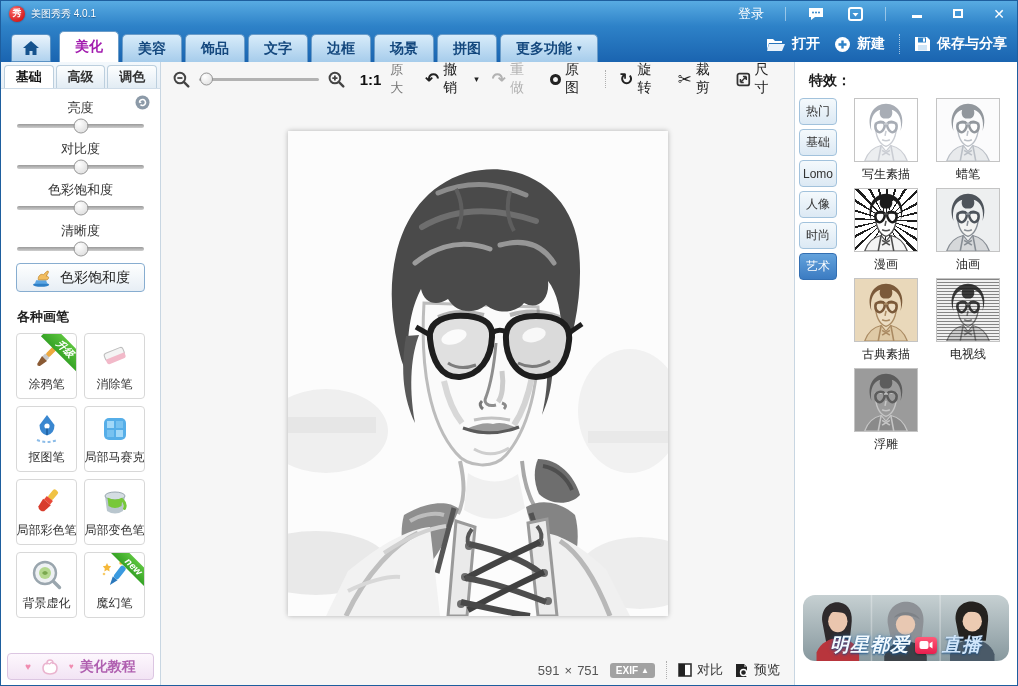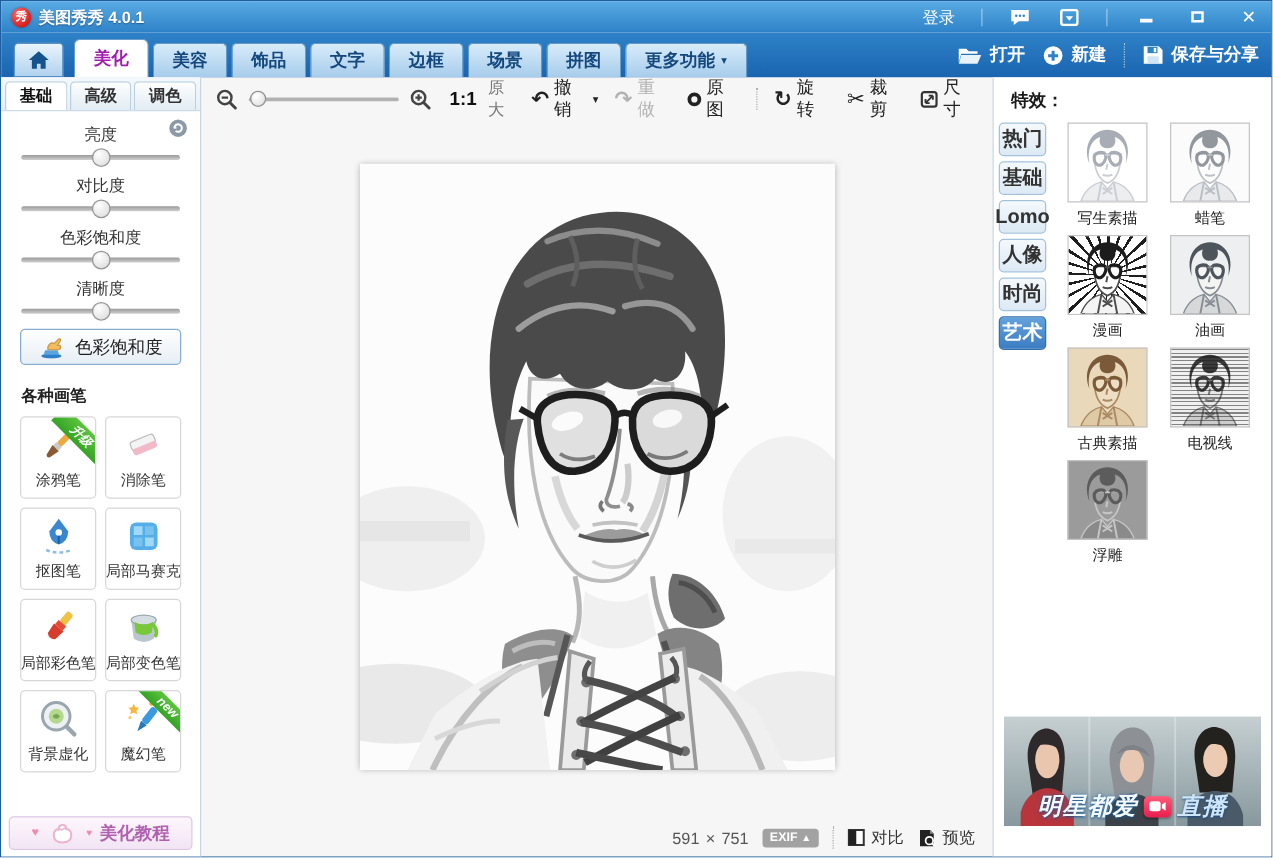--- a/index.html
+++ b/index.html
@@ -3,21 +3,21 @@
 <meta charset="utf-8">
 <style>
   * { margin:0; padding:0; box-sizing:border-box; }
   html,body { width:1018px; height:686px; overflow:hidden;
     font-family:"Liberation Sans","DejaVu Sans",sans-serif; background:#f6f6f6; }
   .window { width:1018px; height:686px; border:1px solid #1e5e9e; display:flex; flex-direction:column; }
 
   
   .titlebar { height:25px; background:linear-gradient(#58abe2,#2e82c8); display:flex; align-items:center; padding:0 8px; gap:6px; color:#fff; flex:0 0 auto; }
   .app-logo { width:16px; height:16px; border-radius:50%; background:radial-gradient(circle at 35% 30%,#ff6a6a,#c40000); display:flex; align-items:center; justify-content:center; font-size:9px; font-weight:bold; box-shadow:0 0 2px rgba(0,0,0,.4); }
-  .app-title { font-size:13px; font-weight:bold; text-shadow:0 1px 1px rgba(0,30,70,.45); }
+  .app-title { font-size:10px; font-weight:normal; text-shadow:0 1px 1px rgba(0,30,70,.45); }
   .tb-right { margin-left:auto; display:flex; align-items:center; gap:21px; }
   .login { font-size:13px; cursor:pointer; }
   .tb-sep { width:1px; height:14px; background:rgba(255,255,255,.45); }
   .tb-ic { display:flex; align-items:center; justify-content:center; width:18px; height:16px; cursor:pointer; }
   .win-btn { width:20px; height:16px; display:flex; align-items:center; justify-content:center; cursor:pointer; font-size:13px; font-weight:bold; }
   .min-glyph { display:block; width:10px; height:3px; background:#fff; margin-top:6px; }
   .max-box { display:block; width:10px; height:9px; border:2px solid #fff; }
   .close-glyph { font-size:14px; font-weight:bold; }
 
   
@@ -74,21 +74,21 @@
   .dims { display:flex; gap:5px; align-items:center; }
   .exif-badge { background:#a2a2a2; color:#fff; font-size:10px; font-weight:bold; border-radius:3px; padding:2px 6px; display:flex; align-items:center; gap:3px; cursor:pointer; }
   .exif-arrow { font-size:8px; }
   .sb-item { display:flex; align-items:center; gap:5px; color:#333; cursor:pointer; }
 
   
   .right-panel { width:223px; background:#fff; border-left:1px solid #c8d6e2; position:relative; display:flex; flex-direction:column; }
   .fx-header { font-size:14px; font-weight:bold; color:#1a1a1a; padding:10px 0 8px 14px; }
   .fx-body { display:flex; flex:1; min-height:0; }
   .cat-col { width:42px; display:flex; flex-direction:column; gap:4px; padding-left:4px; }
-  .cat-tab { height:27px; background:linear-gradient(#f4f9fc,#dcE9f4); border:1px solid #a2c2dc; border-radius:4px; font-size:16px; color:#333; display:flex; align-items:center; justify-content:center; cursor:pointer;font-weight:bold; }
+  .cat-tab { height:27px; background:linear-gradient(#f4f9fc,#dcE9f4); border:1px solid #a2c2dc; border-radius:4px; font-size:12px; color:#333; display:flex; align-items:center; justify-content:center; cursor:pointer; }
   .cat-tab.active { background:linear-gradient(#63a2dc,#3c7cc2); border-color:#336fb2; color:#fff; }
   .fx-grid { flex:1; display:grid; grid-template-columns:repeat(2,66px); justify-content:space-evenly; align-content:start; }
   .fx-item { display:flex; flex-direction:column; align-items:center; margin-bottom:3px; cursor:pointer; }
   .fx-thumb { width:64px; height:64px; border:1px solid #c4c4c4; background:var(--bg); position:relative; overflow:hidden; }
   .fx-thumb svg { position:relative; z-index:1; display:block; width:100%; height:100%; }
   .fx-label { font-size:12px; color:#222; margin:4px 0 2px; white-space:nowrap; }
   .mf-face { fill:var(--skin); stroke:var(--soft); stroke-width:1.4; }
   .mf-hair { fill:var(--ink); }
   .mf-glass { fill:none; stroke:var(--ink); stroke-width:2.6; }
   .mf-feat { fill:none; stroke:var(--soft); stroke-width:1.6; }
@@ -97,21 +97,21 @@
   .fx-v-crayon  { --bg:#fbfbfc; --ink:#92979d; --soft:#babfc6; --skin:#fdfdfd; --body:#e8eaec; }
   .fx-v-comic   { --bg:#ffffff; --ink:#1c1c1c; --soft:#4d4d4d; --skin:#ffffff; --body:#f4f4f4; }
   .fx-v-comic::before { content:""; position:absolute; inset:-30%; background:repeating-conic-gradient(#1e1e1e 0deg 4deg,#ffffff 4deg 15deg); z-index:0; }
   .fx-v-oil     { --bg:#edeff0; --ink:#4e545b; --soft:#878d94; --skin:#f4f4f2; --body:#d6d8da; }
   .fx-v-classic { --bg:#e9d8ba; --ink:#7b5a3a; --soft:#aa8a62; --skin:#eddec4; --body:#dfcaa6; }
   .fx-v-pencil  { --bg:#ffffff; --ink:#d4569e; --soft:#e9a6cb; --skin:#fffdfe; --body:#f6dbe9; }
   .fx-v-tv      { --bg:#f0f0f0; --ink:#3a3a3a; --soft:#787878; --skin:#e6e6e6; --body:#cccccc; }
   .fx-v-tv::after { content:""; position:absolute; inset:0; z-index:2; background:repeating-linear-gradient(180deg,rgba(25,25,25,.5) 0 1px,transparent 1px 3px); }
   .fx-v-sketch2 { --bg:#ffffff; --ink:#868c94; --soft:#aeb3ba; --skin:#fcfcfc; --body:#e3e5e8; }
   .fx-v-emboss  { --bg:#9b9b9b; --ink:#5c5c5c; --soft:#c6c6c6; --skin:#9b9b9b; --body:#8a8a8a; }
-  .ad-banner { margin:6px 8px 24px; height:88px; position:relative; border-radius:0; overflow:hidden; cursor:pointer; flex:0 0 auto; }
+  .ad-banner { margin:6px 8px 24px; height:66px; position:relative; border-radius:12px; overflow:hidden; cursor:pointer; flex:0 0 auto; }
   .ad-banner svg.ad-art { display:block; width:100%; height:100%; }
   .ad-caption { position:absolute; left:0; right:0; bottom:3px; display:flex; align-items:center; justify-content:center; gap:5px; z-index:2; }
   .ad-headline { font-size:19px; font-weight:bold; font-style:italic; color:#f2faff; text-shadow:0 1px 2px rgba(10,70,130,.8),0 0 4px rgba(40,120,190,.6); letter-spacing:1px; }
   .ad-live { font-size:19px; font-weight:bold; font-style:italic; color:#cfe5fa; text-shadow:0 1px 2px rgba(10,70,130,.85); letter-spacing:1px; }
   .ad-cam { width:22px; height:17px; background:linear-gradient(#ff5a78,#e81e4e); border-radius:4px; display:flex; align-items:center; justify-content:center; box-shadow:0 1px 2px rgba(0,0,0,.35); }
 </style>
 </head>
 <body>
 
 <svg width="0" height="0" style="position:absolute">

